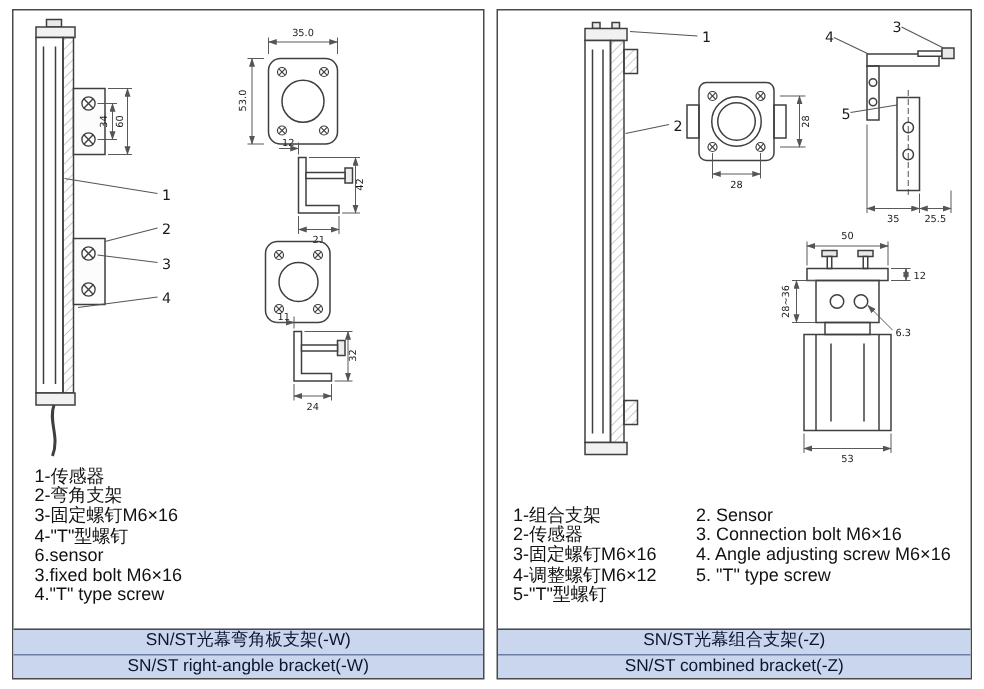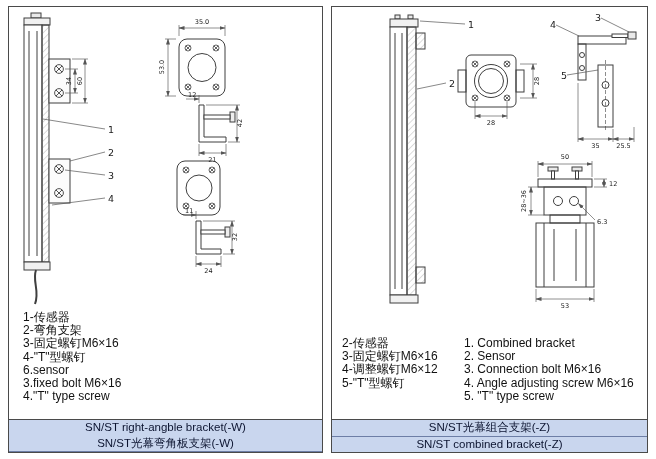--- a/index.html
+++ b/index.html
@@ -166,22 +166,22 @@
       <div>1-传感器</div>
       <div>2-弯角支架</div>
       <div>3-固定螺钉M6×16</div>
       <div>4-"T"型螺钉</div>
       <div>6.sensor</div>
       <div>3.fixed bolt M6×16</div>
       <div>4."T" type screw</div>
     </div>
 
     <div class="caption">
+      <div class="row cn">SN/ST光幕弯角板支架(-W)</div>
       <div class="row en">SN/ST right-angble bracket(-W)</div>
-      <div class="row cn">SN/ST光幕弯角板支架(-W)</div>
     </div>
   </div>
 
   <div class="panel" id="panel-right">
 
     <svg class="diagram" width="316" height="325" viewBox="0 0 316 325">
       <defs>
         <marker id="arwR" markerWidth="6" markerHeight="5" refX="5.5" refY="2" orient="auto-start-reverse" markerUnits="userSpaceOnUse">
           <path d="M0,0 L6,2 L0,4 Z" fill="#555"></path>
         </marker>
@@ -307,27 +307,27 @@
         <text x="265" y="215">6.3</text>
         <line x1="204" y1="280" x2="204" y2="293"></line>
         <line x1="262" y1="280" x2="262" y2="293"></line>
         <line x1="204" y1="290" x2="262" y2="290" marker-start="url(#arwR)" marker-end="url(#arwR)"></line>
         <text x="233" y="299" text-anchor="middle">53</text>
       </g>
     </svg>
 
     <div class="legend">
       <div class="col cn">
+        <div>1-组合支架</div>
         <div>2-传感器</div>
         <div>3-固定螺钉M6×16</div>
         <div>4-调整螺钉M6×12</div>
         <div>5-"T"型螺钉</div>
       </div>
       <div class="col en">
-        <div>1. Combined bracket</div>
         <div>2. Sensor</div>
         <div>3. Connection bolt M6×16</div>
         <div>4. Angle adjusting screw M6×16</div>
         <div>5. "T" type screw</div>
       </div>
     </div>
 
     <div class="caption">
       <div class="row cn">SN/ST光幕组合支架(-Z)</div>
       <div class="row en">SN/ST combined bracket(-Z)</div>

